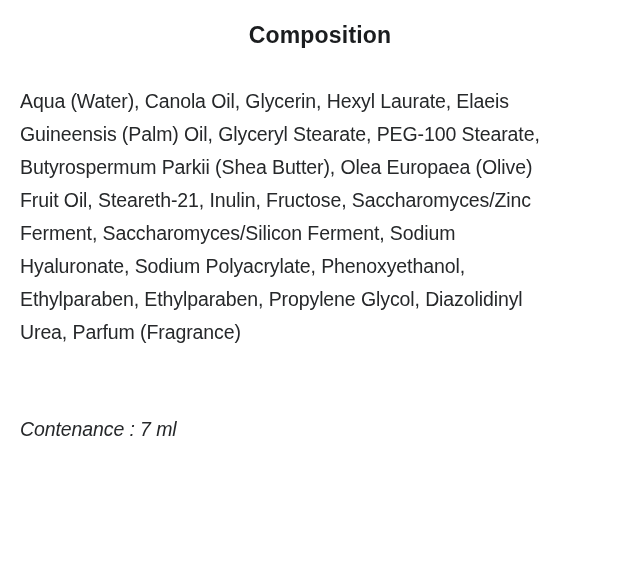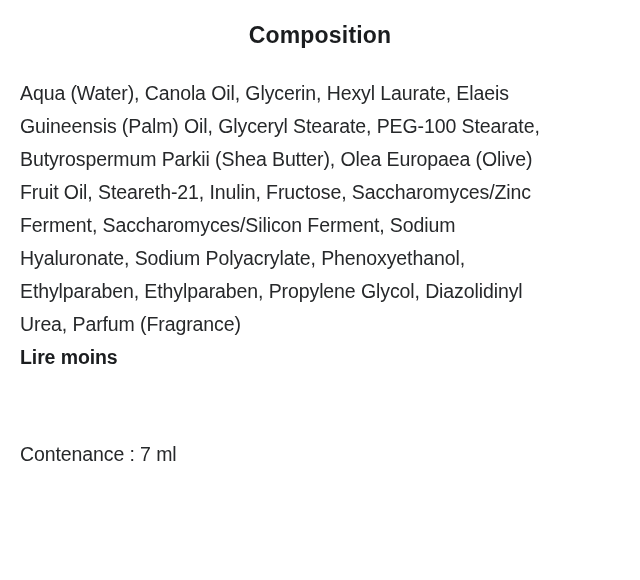--- a/index.html
+++ b/index.html
@@ -28,21 +28,21 @@
     .section-title {
       margin: 0;
       font-size: 23px;
       line-height: 27px;
       font-weight: 700;
       text-align: center;
       letter-spacing: 0.2px;
       color: var(--heading-text, #1b1d1f);
     }
     .ingredients {
-      margin-top: 28px;
+      margin-top: 36px;
       font-size: 19.5px;
       line-height: 33px;
       font-weight: 400;
       letter-spacing: -0.1px;
       color: var(--body-text, #26282a);
     }
     .ingredients-line {
       display: block;
       white-space: nowrap;
     }
@@ -56,36 +56,36 @@
       text-decoration: none;
       cursor: pointer;
     }
     .capacity-text {
       margin-top: 64px;
       font-size: 19.5px;
       line-height: 33px;
       font-weight: 400;
       letter-spacing: -0.1px;
       color: var(--body-text, #26282a);
+      font-style: italic;
     }
   </style>
 </head>
 <body>
 
 <div class="page">
 
   <h2 class="section-title">Composition</h2>
 
   <div class="ingredients">
     <span class="ingredients-line">Aqua (Water), Canola Oil, Glycerin, Hexyl Laurate, Elaeis</span>
     <span class="ingredients-line">Guineensis (Palm) Oil, Glyceryl Stearate, PEG-100 Stearate,</span>
     <span class="ingredients-line">Butyrospermum Parkii (Shea Butter), Olea Europaea (Olive)</span>
     <span class="ingredients-line">Fruit Oil, Steareth-21, Inulin, Fructose, Saccharomyces/Zinc</span>
     <span class="ingredients-line">Ferment, Saccharomyces/Silicon Ferment, Sodium</span>
     <span class="ingredients-line">Hyaluronate, Sodium Polyacrylate, Phenoxyethanol,</span>
     <span class="ingredients-line">Ethylparaben, Ethylparaben, Propylene Glycol, Diazolidinyl</span>
     <span class="ingredients-line">Urea, Parfum (Fragrance)</span>
-    <a class="read-less-link">Lire moins</a>
   </div>
 
   <div class="capacity-text">Contenance : 7 ml</div>
 
 </div>
 
 </body></html>

